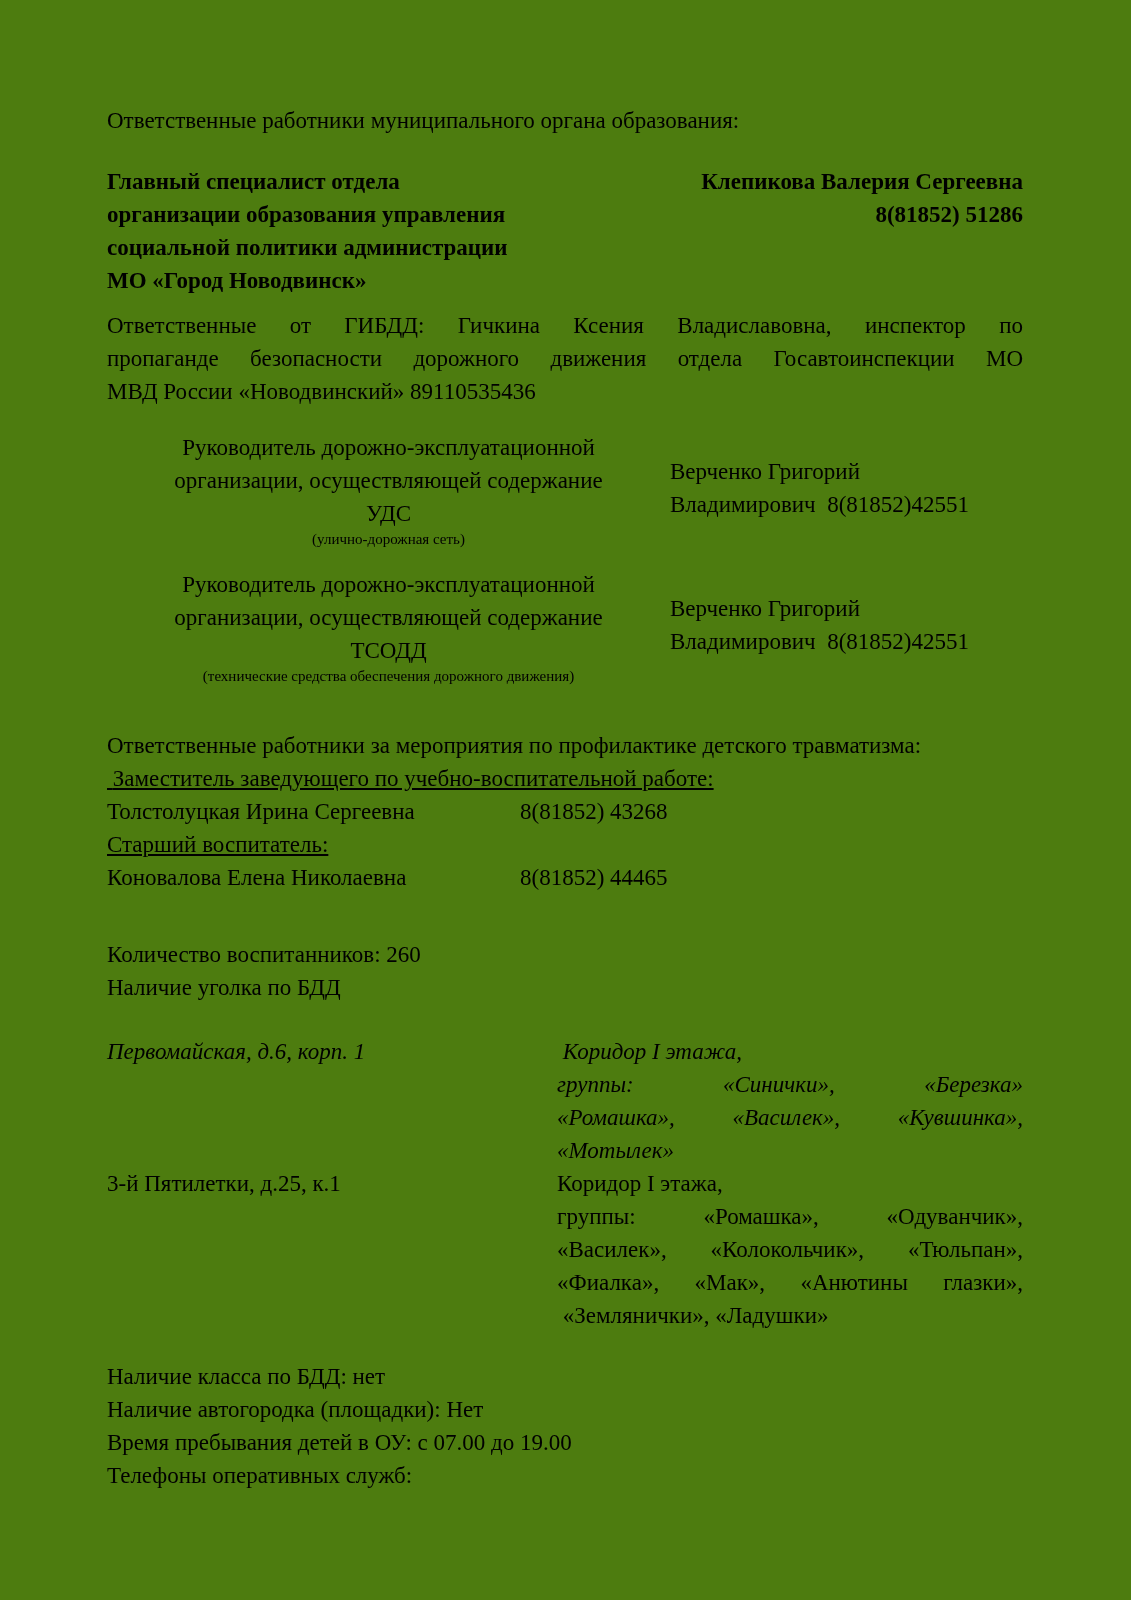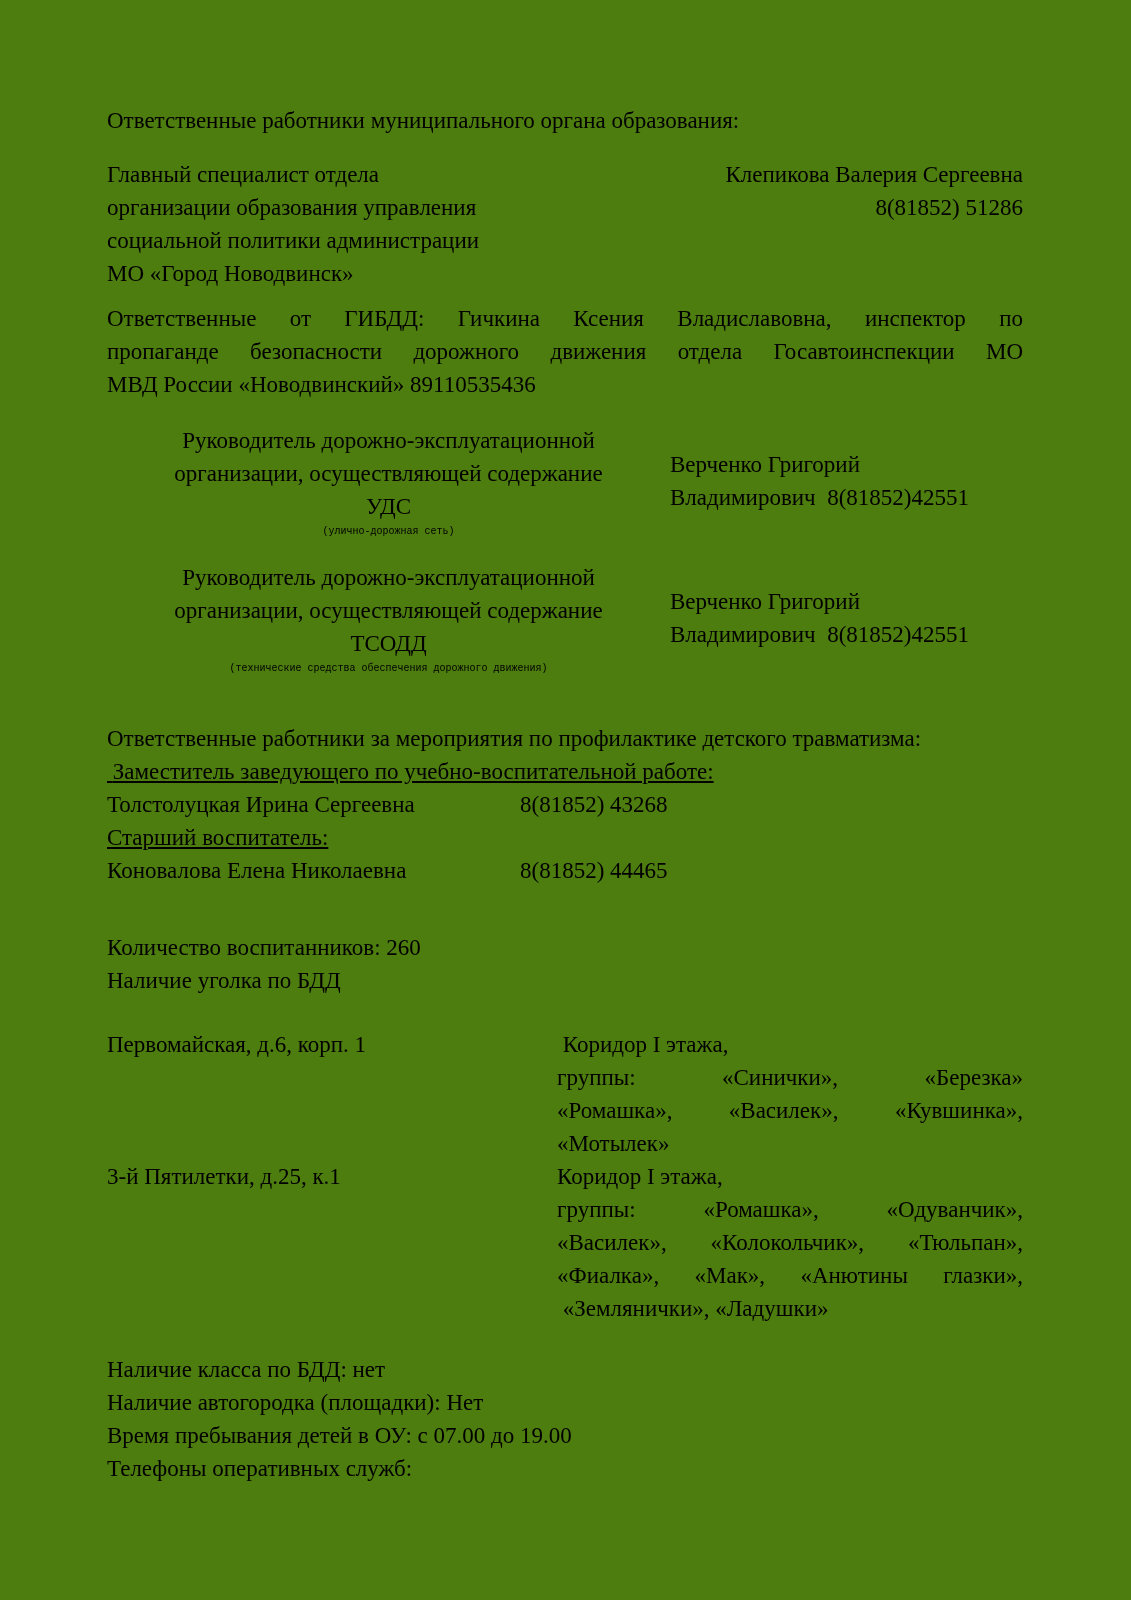--- a/index.html
+++ b/index.html
@@ -20,36 +20,35 @@
   }
   .content {
     margin-left: 107px;
     width: 916px;
   }
   .line { white-space: pre-wrap; }
   .just { text-align: justify; text-align-last: justify; }
   .row { display: flex; }
   .u { text-decoration: underline; }
   .note {
-    font-size: 10px;
+    font-size: 15px;
     line-height: 18px;
     white-space: pre-wrap;
-    font-family: Liberation Mono, monospace;
   }
 
   
   .sec-heading-mun   { margin-top: 104px; }
-  .sec-mun-row       { margin-top: 21px; }
+  .sec-mun-row       { margin-top: 28px; font-weight: bold; }
   .sec-gibdd         { margin-top: 12px; }
   .sec-uds           { margin-top: 23px; }
   .sec-tsodd         { margin-top: 20px; }
   .sec-trauma-head   { margin-top: 44px; }
   .sec-pupils        { margin-top: 44px; }
   .sec-corner        { }
-  .sec-loc1          { margin-top: 31px; }
+  .sec-loc1          { margin-top: 31px; font-style: italic; }
   .sec-footer        { margin-top: 28px; }
 
   
   .mun-left    { width: 481px; }
   .mun-right   { width: 435px; text-align: right; }
   .duty-left   { width: 563px; text-align: center; }
   .duty-right  { width: 353px; margin-top: 24px; }
   .loc-left    { width: 450px; }
   .loc-right   { width: 466px; }
   .trauma-name { width: 413px; }

